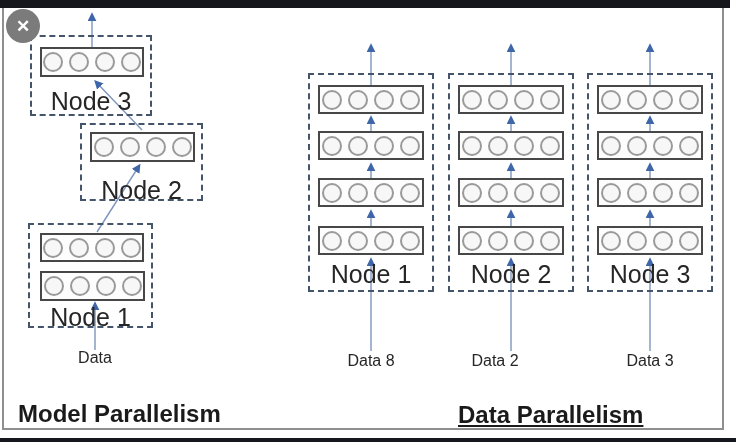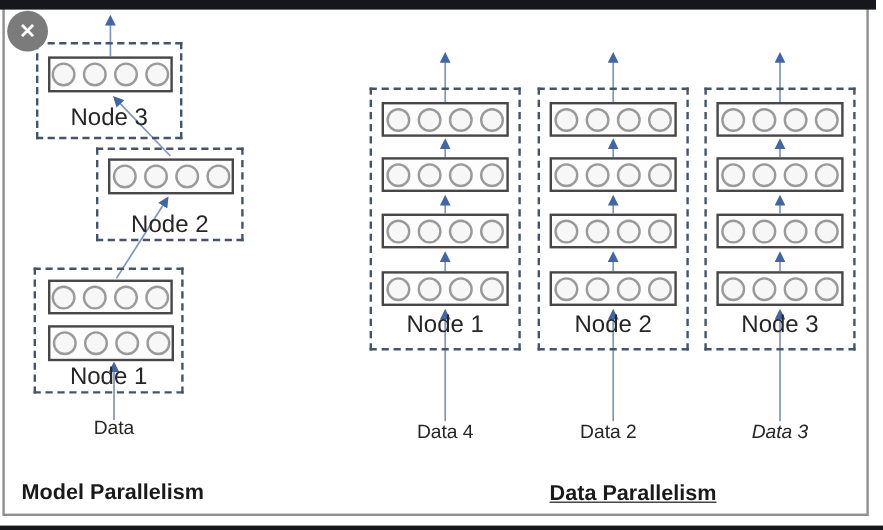--- a/index.html
+++ b/index.html
@@ -14,23 +14,23 @@
   .close-btn{position:absolute;left:6px;top:9px;width:34px;height:34px;border-radius:50%;
     background:#7b7b7b;border:none;display:flex;align-items:center;justify-content:center;
     cursor:pointer;padding:0;z-index:6;}
   .close-btn span{color:#fff;font-size:17px;font-weight:bold;line-height:1;}
   svg.arrows{position:absolute;left:0;top:0;z-index:1;}
   .dashed-box{position:absolute;border:2px dashed #44546a;box-sizing:border-box;z-index:2;}
   .layer{position:absolute;border:2px solid #474747;background:#fdfdfd;box-sizing:border-box;
     display:flex;align-items:center;justify-content:center;gap:6px;z-index:3;}
   .neuron{width:20px;height:20px;border:2px solid #9a9a9a;background:#f7f7f7;
     border-radius:50%;box-sizing:border-box;flex:0 0 auto;}
-  .node-label{position:absolute;text-align:center;font-size:20px;z-index:4;}
+  .node-label{position:absolute;text-align:center;font-size:25px;z-index:4;}
   .data-label{position:absolute;text-align:center;font-size:16px;z-index:4;}
-  .section-title{position:absolute;font-size:18px;font-weight:bold;color:#1a1a1a;z-index:4;}
+  .section-title{position:absolute;font-size:24px;font-weight:bold;color:#1a1a1a;z-index:4;}
 
   
   .mp3-box{left:30px;top:35px;width:122px;height:81px;}
   .mp3-layer{left:40px;top:47px;width:104px;height:30px;}
   .mp3-label{left:30px;top:87px;width:122px;}
   .mp2-box{left:80px;top:123px;width:123px;height:78px;}
   .mp2-layer{left:90px;top:132px;width:105px;height:30px;}
   .mp2-label{left:80px;top:176px;width:123px;}
   .mp1-box{left:28px;top:223px;width:125px;height:105px;}
   .mp1-layer-a{left:40px;top:233px;width:104px;height:29px;}
@@ -41,21 +41,21 @@
 
   
   .dp-box{top:73px;width:126px;height:219px;}
   .c1.dp-box{left:308px;}.c2.dp-box{left:448px;}.c3.dp-box{left:587px;}
   .dp-layer{width:106px;height:29px;}
   .c1.dp-layer{left:318px;}.c2.dp-layer{left:458px;}.c3.dp-layer{left:597px;}
   .r1{top:85px;}.r2{top:131px;}.r3{top:178px;}.r4{top:226px;}
   .dp-label{top:260px;width:126px;}
   .c1.dp-label{left:308px;}.c2.dp-label{left:448px;}.c3.dp-label{left:587px;}
   .dp-data{top:352px;width:126px;}
-  .c1.dp-data{left:308px;}.c2.dp-data{left:444px;}.c3.dp-data{left:587px;font-style:italic;}
+  .c1.dp-data{left:308px;}.c2.dp-data{left:432px;}.c3.dp-data{left:587px;}
   .dp-title{left:458px;top:401px;text-decoration:underline;}
 </style>
 </head>
 <body>
 
 <div class="canvas">
 
   <div class="frame"></div>
   <div class="top-bar"></div>
   <div class="bottom-bar"></div>
@@ -153,21 +153,21 @@
         <span class="neuron"></span>
         <span class="neuron"></span>
       </div>
     <div class="layer dp-layer c1 r4">
         <span class="neuron"></span>
         <span class="neuron"></span>
         <span class="neuron"></span>
         <span class="neuron"></span>
       </div>
     <div class="node-label dp-label c1">Node 1</div>
-    <div class="data-label dp-data c1">Data 4</div>
+    <div class="data-label dp-data c1">Data 8</div>
 
     <div class="dashed-box dp-box c2"></div>
     <div class="layer dp-layer c2 r1">
         <span class="neuron"></span>
         <span class="neuron"></span>
         <span class="neuron"></span>
         <span class="neuron"></span>
       </div>
     <div class="layer dp-layer c2 r2">
         <span class="neuron"></span>

